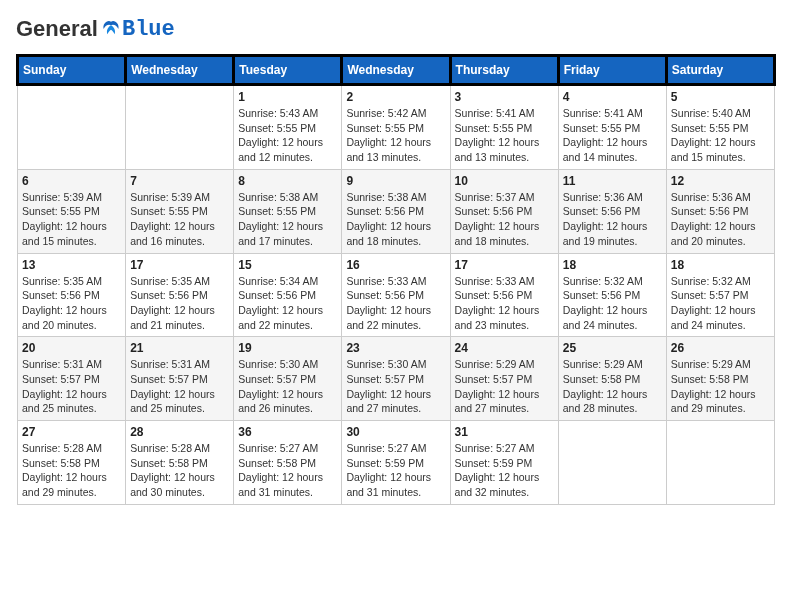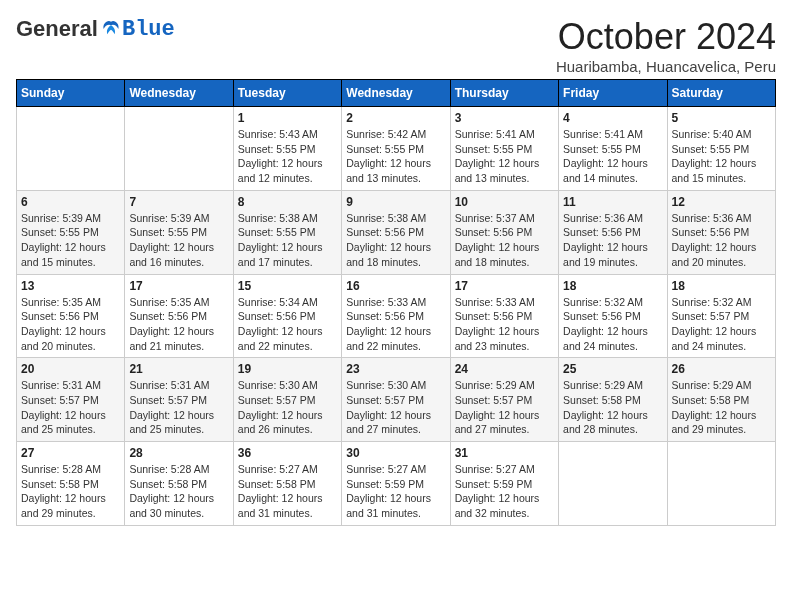--- a/index.html
+++ b/index.html
@@ -7,21 +7,21 @@
       font-family: Arial, sans-serif;
       background: #fff;
       width: 792px;
       min-height: 612px;
       padding: 16px;
     }
     .header {
       display: flex;
       justify-content: space-between;
       align-items: flex-start;
-      margin-bottom: 4px;
+      margin-bottom: 12px;
     }
     .logo {
       display: flex;
       flex-direction: column;
       align-items: flex-start;
     }
     .logo-text {
       display: flex;
       align-items: center;
       font-size: 22px;
@@ -51,21 +51,21 @@
       border-collapse: collapse;
       font-size: 11px;
     }
     .calendar th {
       background: #1565c0;
       color: #fff;
       padding: 6px 4px;
       text-align: left;
       font-size: 12px;
       font-weight: bold;
-      border: 1px solid #000000;
+      border: 3px solid #000000;
     }
     .calendar td {
       border: 1px solid #ccc;
       vertical-align: top;
       padding: 4px;
       width: calc(100% / 7);
       min-height: 70px;
       background: #fff;
     }
     .calendar tr:nth-child(even) td {
@@ -94,24 +94,20 @@
   <div class="logo">
     <div class="logo-text">
       <span class="logo-general">General</span>
       <svg class="logo-bird" viewBox="0 0 30 30" xmlns="http://www.w3.org/2000/svg">
         <path d="M15 5 C10 2, 3 8, 5 15 C7 10, 12 8, 15 10 C18 8, 23 10, 25 15 C27 8, 20 2, 15 5Z" fill="#1565c0"></path>
         <path d="M15 10 C12 12, 8 16, 10 22 C12 18, 15 16, 15 16 C15 16, 18 18, 20 22 C22 16, 18 12, 15 10Z" fill="#1a88e0"></path>
       </svg>
       <span class="logo-blue">Blue</span>
     </div>
   </div>
-  <div class="title-section">
-    <div class="month-title">October 2024</div>
-    <div class="location-title">Huaribamba, Huancavelica, Peru</div>
-  </div>
 </div>
 
 <table class="calendar">
   <thead>
     <tr>
     <th>Sunday</th>
         <th>Wednesday</th>
         <th>Tuesday</th>
         <th>Wednesday</th>
         <th>Thursday</th>

